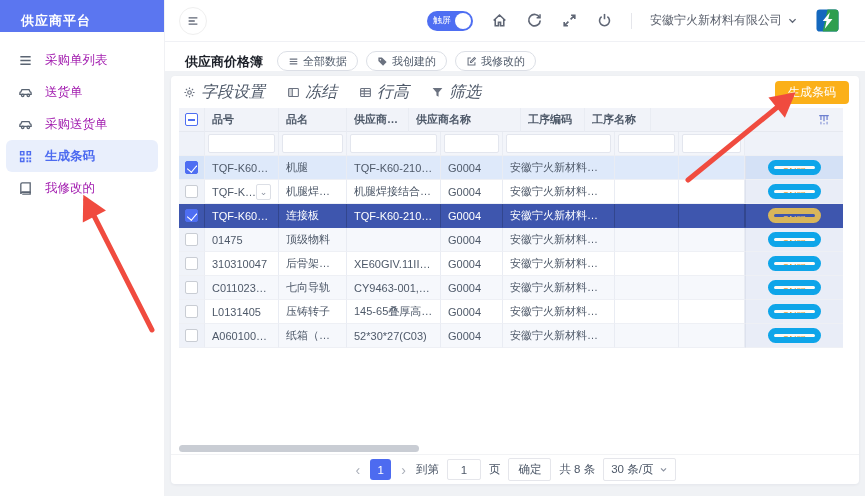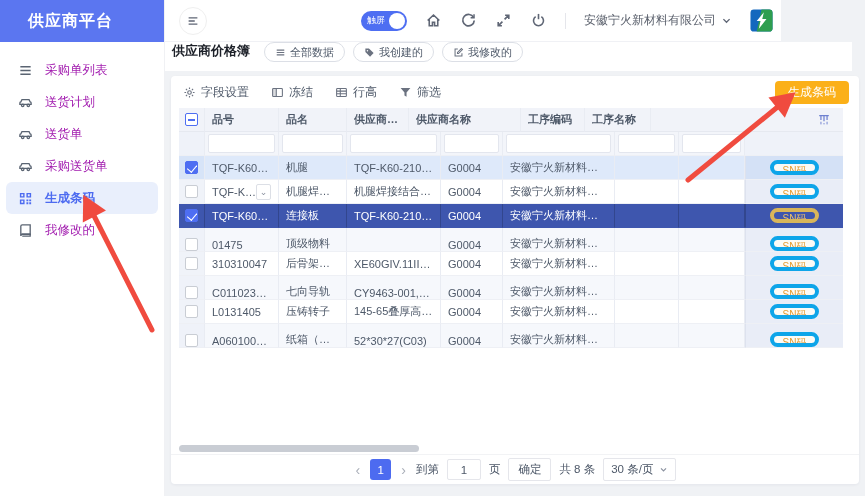--- a/index.html
+++ b/index.html
@@ -2,51 +2,51 @@
 <html><head>
 <meta charset="utf-8">
 <style>
   * { margin:0; padding:0; box-sizing:border-box; }
   html,body { background:#E9EBF0; }
   body { font-family:"Liberation Sans","DejaVu Sans",sans-serif; }
   .app { position:relative; width:865px; height:496px; background:#F0F2F5; overflow:hidden; }
 
   
   .sidebar { position:absolute; left:0; top:0; width:165px; height:496px; background:#fff; border-right:1px solid #F0F1F4; z-index:2; }
-  .brand { height:42px; background:#5B76F0; color:#fff; font-size:16px; font-weight:bold; line-height:42px; padding-left:28px; letter-spacing:1px; }
+  .brand { height:32px; background:#5B76F0; color:#fff; font-size:13px; font-weight:bold; line-height:42px; padding-left:21px; letter-spacing:1px; }
   .menu { padding:12px 6px 0 6px; }
   .menu-item { display:flex; align-items:center; gap:12px; height:32px; padding:0 12px; border-radius:6px; color:#a21caf; font-size:12.5px; cursor:pointer; }
   .menu-item .mi { width:15px; height:15px; flex:0 0 15px; color:#5A6472; }
   .menu-item.active { background:#E9EFFC; color:#4D6BF0; font-weight:bold; }
   .menu-item.active .mi { color:#4D6BF0; }
   .mi svg, .ic svg { display:block; width:100%; height:100%; }
 
   
-  .topbar { position:absolute; left:165px; top:0; width:616px; height:42px; background:#fff; border-bottom:1px solid #F0F1F5; display:flex; align-items:center; padding:0 8px 0 14px; z-index:1; }
+  .topbar { position:absolute; left:165px; top:0; width:700px; height:42px; background:#fff; border-bottom:1px solid #F0F1F5; display:flex; align-items:center; padding:0 26px 0 14px; z-index:1; }
   .burger { width:28px; height:28px; border-radius:50%; border:1px solid #EFEFEF; display:flex; align-items:center; justify-content:center; color:#5F6675; cursor:pointer; }
   .tb-right { margin-left:auto; display:flex; align-items:center; gap:18px; }
   .toggle { width:46px; height:20px; border-radius:10px; background:#4E6EF2; position:relative; display:flex; align-items:center; cursor:pointer; }
   .toggle .tlbl { color:#fff; font-size:9px; padding-left:6px; }
   .toggle .knob { position:absolute; right:2px; top:2px; width:16px; height:16px; border-radius:50%; background:#fff; }
   .ic { width:17px; height:17px; color:#5F6675; cursor:pointer; }
   .tb-div { width:1px; height:16px; background:#E5E6EB; }
   .company { display:flex; align-items:center; gap:5px; color:#595F6B; font-size:12px; cursor:pointer; }
   .company .ic { width:11px; height:11px; }
   .logo { width:23px; height:23px; }
 
   
-  .tabrow { position:absolute; left:152px; top:42px; width:700px; height:29px; background:#fff; display:flex; align-items:flex-start; gap:8px; padding:0 20px; }
+  .tabrow { position:absolute; left:165px; top:42px; width:700px; height:29px; background:#fff; display:flex; align-items:flex-end; gap:8px; padding:0 20px; }
   .pg-title { font-size:13px; color:#1D2129; font-weight:bold; margin-right:6px; }
   .pill { display:flex; align-items:center; gap:4px; border:1px solid #DCDFE6; border-radius:11px; height:20px; padding:0 10px; font-size:11px; color:#4E5969; background:#fff; cursor:pointer; }
   .pill .ic { width:11px; height:11px; color:#6B7280; }
 
   
   .card { position:absolute; left:171px; top:76px; width:688px; height:408px; background:#fff; border-radius:4px; box-shadow:0 1px 3px rgba(30,40,90,.06); }
   .toolbar { position:relative; height:32px; display:flex; align-items:center; gap:22px; padding:0 12px; }
-  .tool { display:flex; align-items:center; gap:5px; font-size:12px; color:#4E5969; cursor:pointer; }
+  .tool { display:flex; align-items:center; gap:5px; font-size:16px; color:#4E5969; cursor:pointer;font-style:italic; }
   .tool .ic { width:13px; height:13px; color:#6B7280; }
   .gen-btn { position:absolute; right:10px; top:5px; height:23px; padding:0 13px; background:#FBB019; color:#fff; font-size:12px; border:none; border-radius:4px; line-height:23px; cursor:pointer; font-family:inherit; }
 
   
   .tbl { position:absolute; left:8px; right:16px; top:32px; }
   .trow { display:flex; height:24px; align-items:stretch; }
   .c { display:flex; align-items:center; padding:0 7px; font-size:11px; color:#4E5969; border-right:1px solid #E9ECF3; border-bottom:1px solid #EEF0F5; white-space:nowrap; overflow:hidden; text-overflow:ellipsis; }
   .c > span { overflow:hidden; text-overflow:ellipsis; }
   .c0{width:26px;flex:0 0 26px;justify-content:center;padding:0;}
   .c1{width:74px;flex:0 0 74px;}
@@ -58,37 +58,37 @@
   .c7{width:66px;flex:0 0 66px;}
   .c8{flex:1;justify-content:center;border-right:none;}
   .thead .c { background:#F1F3F9; color:#4E5969; font-weight:bold; border-bottom:1px solid #E6E9F0; }
   .thead .c8 { justify-content:flex-end; padding-right:12px; }
   .tfilter .c { background:#F3F5FA; padding:2px 3px; }
   .tfilter input { width:100%; height:19px; border:1px solid #E3E6EE; border-radius:2px; background:#fff; font-family:inherit; font-size:11px; padding:0 4px; }
   .tfilter .c0, .tfilter .c8 { background:#EFF2F9; }
   .trow.data { cursor:pointer; }
   .trow.data .c0 { background:#F0F3F9; }
   .trow.data .c8 { background:#E9EDF7; border-left:1px solid #DDE2EE; }
-  .trow.alt .c { background:#F6F8FC;align-items:flex-end; }
+  .trow.alt .c { background:#F6F8FC; }
   .trow.alt .c0 { background:#EFF2F9; }
   .trow.alt .c8 { background:#E9EDF7; }
   .trow.selected .c { background:#DEE9FA; }
   .trow.selected .c0 { background:#D7E4F8; }
   .trow.selected .c8 { background:#D4E1F6; }
   .trow.active .c { background:#3E56AE; color:#fff; border-right-color:rgba(0,0,0,.18); border-bottom-color:#3E56AE; }
   .trow.active .c0 { background:#3E56AE; }
   .trow.active .c8 { background:#3E56AE; border-left-color:rgba(0,0,0,.18); }
 
   .cb { width:13px; height:13px; border:1px solid #C9CDD4; border-radius:2px; background:#fff; position:relative; cursor:pointer; flex:0 0 13px; }
   .cb.checked { background:#4E6EF2; border-color:#4E6EF2; }
   .cb.checked::after { content:""; position:absolute; left:3px; top:1px; width:5px; height:8px; border:solid #fff; border-width:0 1.6px 1.6px 0; transform:rotate(40deg); }
   .cb.indet { border-color:#4E6EF2; }
   .cb.indet::after { content:""; position:absolute; left:2px; top:5px; width:7px; height:1.6px; background:#4E6EF2; }
 
-  .sn-pill { display:inline-block; height:15px; line-height:14px; padding:0 9px; border:4px solid #0ea5e9; border-radius:9px; color:#E29A2E; background:rgba(255,253,246,.85); font-size:10px; cursor:pointer; }
+  .sn-pill { display:inline-block; height:15px; line-height:14px; padding:0 9px; border:6px solid #0ea5e9; border-radius:9px; color:#E29A2E; background:rgba(255,253,246,.85); font-size:10px; cursor:pointer; }
   .trow.active .sn-pill { border-color:#D9B65A; color:#F0C268; background:transparent; }
 
   .pn-drop { margin-left:auto; width:15px; height:16px; border:1px solid #DCDFE6; border-radius:2px; background:#fff; color:#8A919F; font-size:9px; display:flex; align-items:center; justify-content:center; flex:0 0 15px; cursor:pointer; }
 
   .colset-ic { width:14px; height:14px; color:#6F81D0; cursor:pointer; }
 
   
   .hscroll { position:absolute; left:8px; top:369px; width:574px; height:8px; }
   .hthumb { width:240px; height:7px; border-radius:4px; background:#C9CDD4; cursor:pointer; }
   .pager { position:absolute; left:0; right:0; bottom:0; height:30px; border-top:1px solid #F2F3F5; display:flex; align-items:center; justify-content:center; gap:8px; font-size:11.5px; color:#4E5969; }
@@ -109,30 +109,20 @@
   <aside class="sidebar">
     <div class="brand">供应商平台</div>
     <nav class="menu">
       <div class="menu-item">
         <span class="mi">
             <svg viewBox="0 0 16 16" fill="none" stroke="currentColor" stroke-width="1.6">
               <path d="M2.5 4h11M2.5 8h11M2.5 12h11"></path>
             </svg>
           </span>
         <span>采购单列表</span>
-      </div>
-      <div class="menu-item">
-        <span class="mi">
-            <svg viewBox="0 0 16 16" fill="none" stroke="currentColor" stroke-width="1.4">
-              <path d="M2 10V8.6c0-.6.4-1.1 1-1.2L4.2 5h7.6L13 7.4c.6.1 1 .6 1 1.2V10H2z"></path>
-              <circle cx="5" cy="11" r="1.3"></circle>
-              <circle cx="11" cy="11" r="1.3"></circle>
-            </svg>
-          </span>
-        <span>送货计划</span>
       </div>
       <div class="menu-item">
         <span class="mi">
             <svg viewBox="0 0 16 16" fill="none" stroke="currentColor" stroke-width="1.4">
               <path d="M2 10V8.6c0-.6.4-1.1 1-1.2L4.2 5h7.6L13 7.4c.6.1 1 .6 1 1.2V10H2z"></path>
               <circle cx="5" cy="11" r="1.3"></circle>
               <circle cx="11" cy="11" r="1.3"></circle>
             </svg>
           </span>
         <span>送货单</span>

